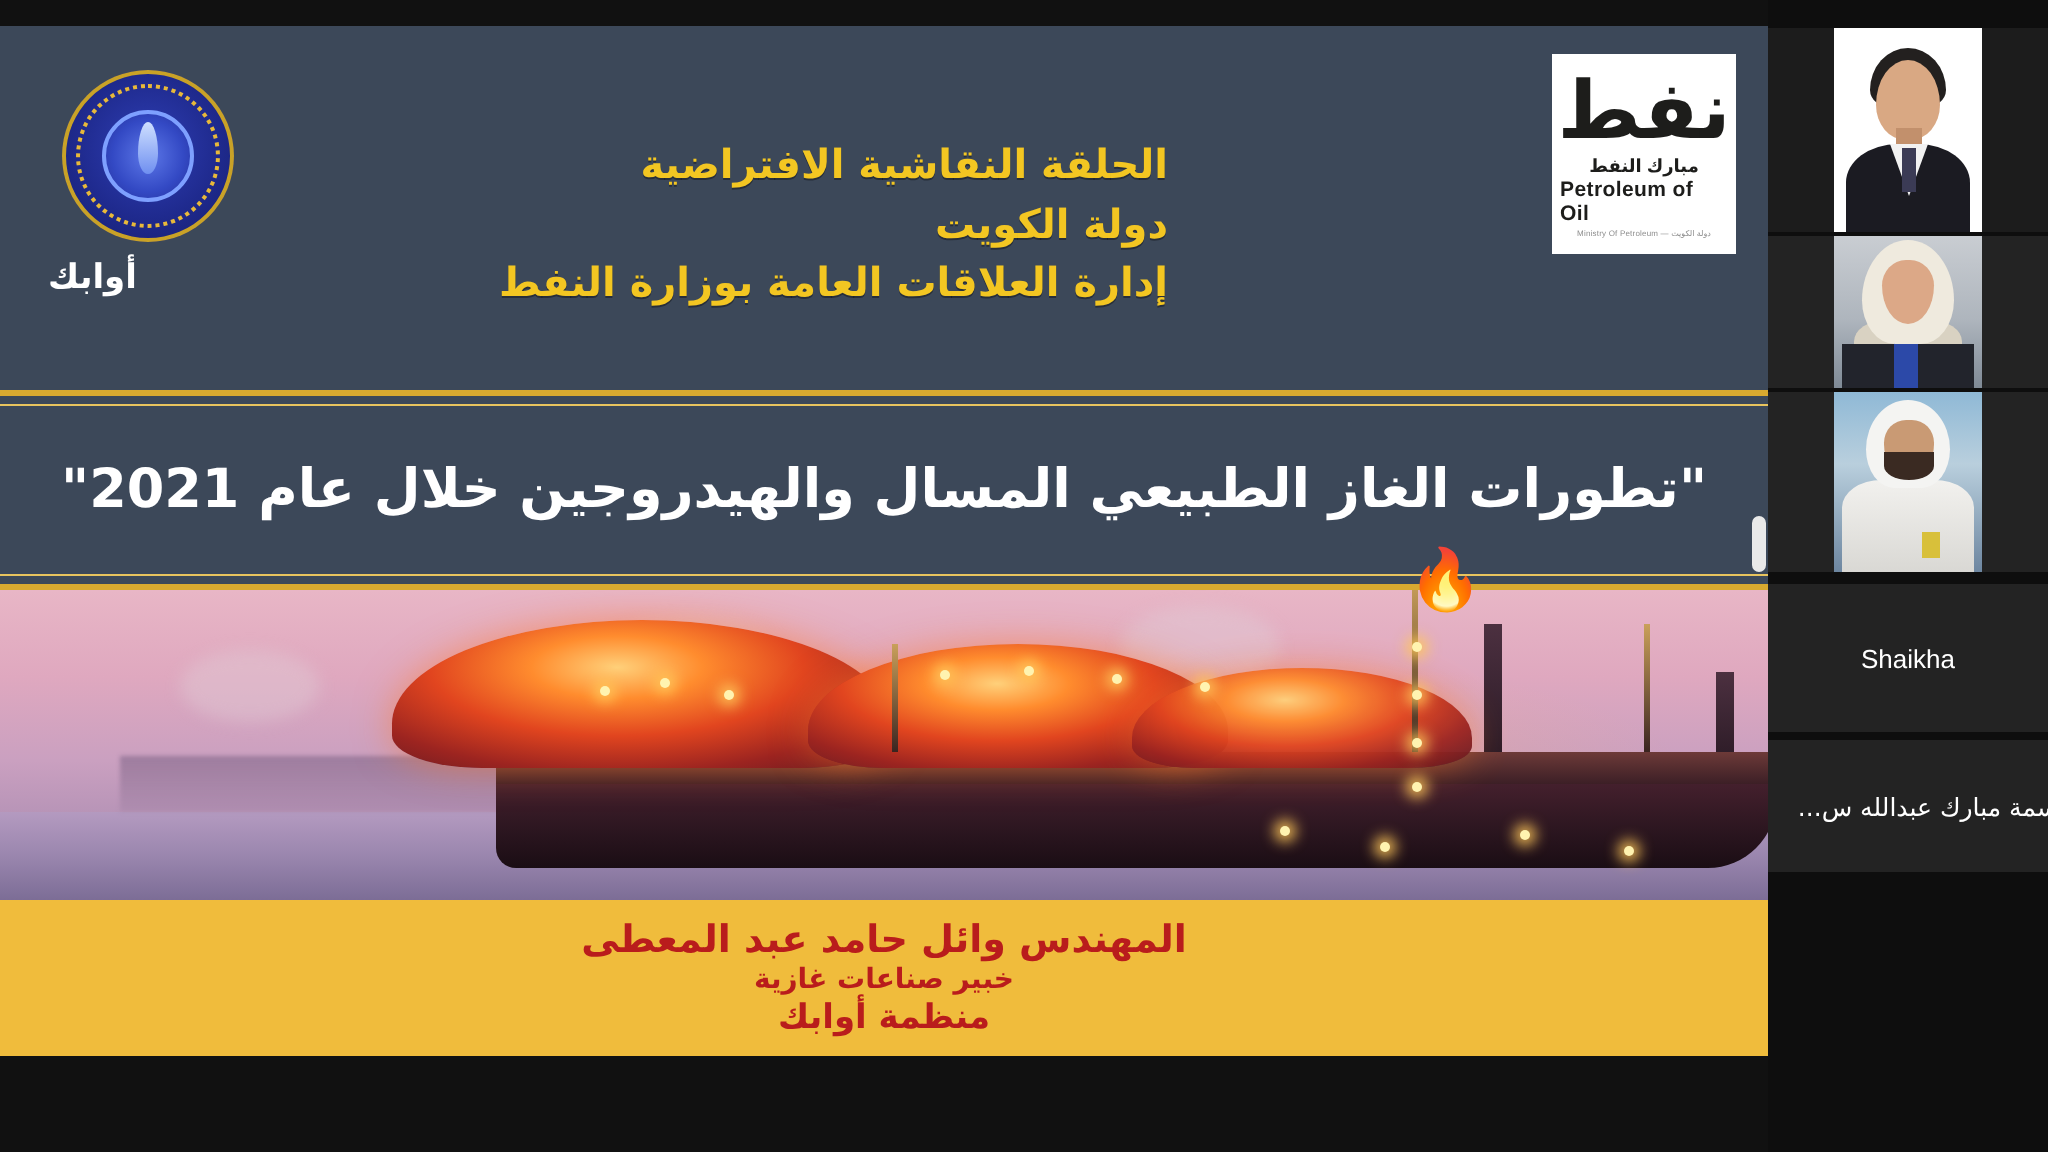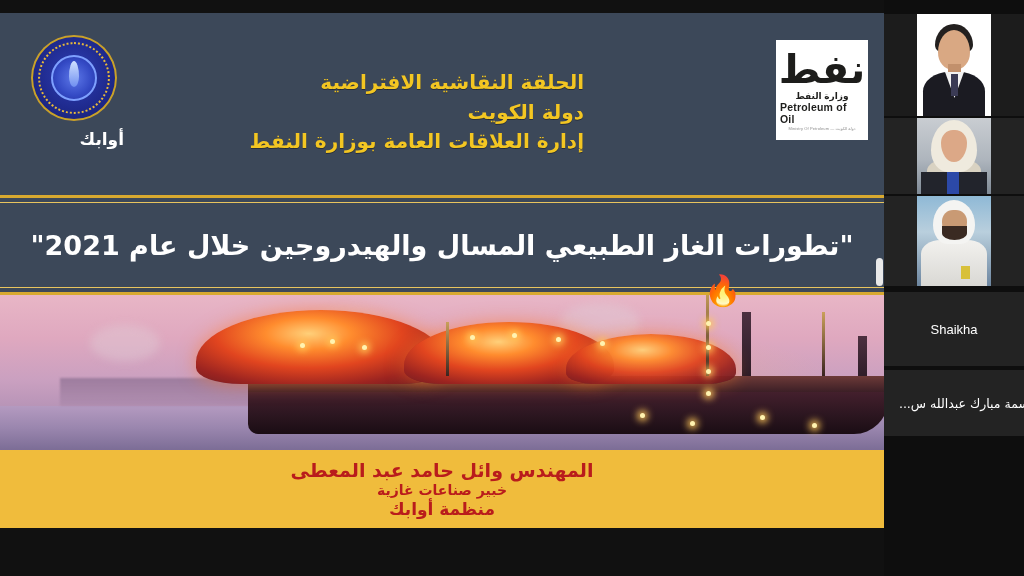--- a/index.html
+++ b/index.html
@@ -18,21 +18,21 @@
     background: #111111; overflow: hidden;
   }
   #slide {
     position: absolute; left: 0; top: 13px; width: 884px; height: 515px;
     background: #3b4758; overflow: hidden;
   }
 
   
   .hdr { position: absolute; left: 0; top: 0; width: 884px; height: 182px; background: #3c4859; }
 
-  .oapec-logo { position: absolute; left: 24px; top: 22px; width: 100px; text-align: right; }
+  .oapec-logo { position: absolute; left: 24px; top: 22px; width: 100px; text-align: left; }
   .oapec-disc {
     position: relative; width: 86px; height: 86px; margin: 0 auto; border-radius: 50%;
     background: radial-gradient(circle at 50% 45%, #2f3fb5 0%, #1f2a8e 55%, #151d6b 100%);
     box-shadow: 0 0 0 2px #c9a227 inset;
   }
   .oapec-ring {
     position: absolute; left: 7px; top: 7px; width: 72px; height: 72px; border-radius: 50%;
     border: 2px dotted #e8b93a;
   }
   .oapec-inner {
@@ -53,21 +53,21 @@
   .hdr-text {
     position: absolute; right: 300px; top: 55px; width: 430px;
     text-align: right; direction: rtl; color: #f3c622;
     font-family: "DejaVu Sans", "Liberation Sans", sans-serif;
     font-weight: bold; font-size: 20px; line-height: 1.48;
     text-shadow: 0 1px 0 rgba(0,0,0,.35);
   }
   .hdr-text .ln { white-space: nowrap; }
 
   .moo-logo {
-    position: absolute; left: 776px; top: 27px; width: 92px; height: 100px;
+    position: absolute; left: 776px; top: 14px; width: 92px; height: 100px;
     background: #ffffff; display: flex; flex-direction: column;
     align-items: center; justify-content: center; padding: 10px 4px;
   }
   .moo-mark {
     font-family: "DejaVu Sans", sans-serif; font-size: 40px; line-height: 1;
     color: #1d1d1b; direction: rtl; font-weight: bold; margin-bottom: 2px;
   }
   .moo-ar { direction: rtl; color: #1d1d1b; font-size: 9px; font-weight: bold; letter-spacing: .4px; }
   .moo-en { color: #1d1d1b; font-size: 10.5px; font-weight: bold; letter-spacing: .2px; }
   .moo-sub { color: #8d8d8d; font-size: 4px; letter-spacing: .1px; margin-top: 1px; white-space: nowrap; }
@@ -259,21 +259,21 @@
         </div>
 
         <div class="hdr-text">
           <div class="ln">الحلقة النقاشية الافتراضية</div>
           <div class="ln">دولة الكويت</div>
           <div class="ln">إدارة العلاقات العامة بوزارة النفط</div>
         </div>
 
         <div class="moo-logo">
           <div class="moo-mark">نفط</div>
-          <div class="moo-ar">وزارة النفط</div>
+          <div class="moo-ar">مبارك النفط</div>
           <div class="moo-en">Petroleum of Oil</div>
           <div class="moo-sub">Ministry Of Petroleum — دولة الكويت</div>
         </div>
       </div>
 
       <div class="title-band">
         <div class="title-text">"تطورات الغاز الطبيعي المسال والهيدروجين خلال عام 2021"</div>
       </div>
 
       <div class="photo">

